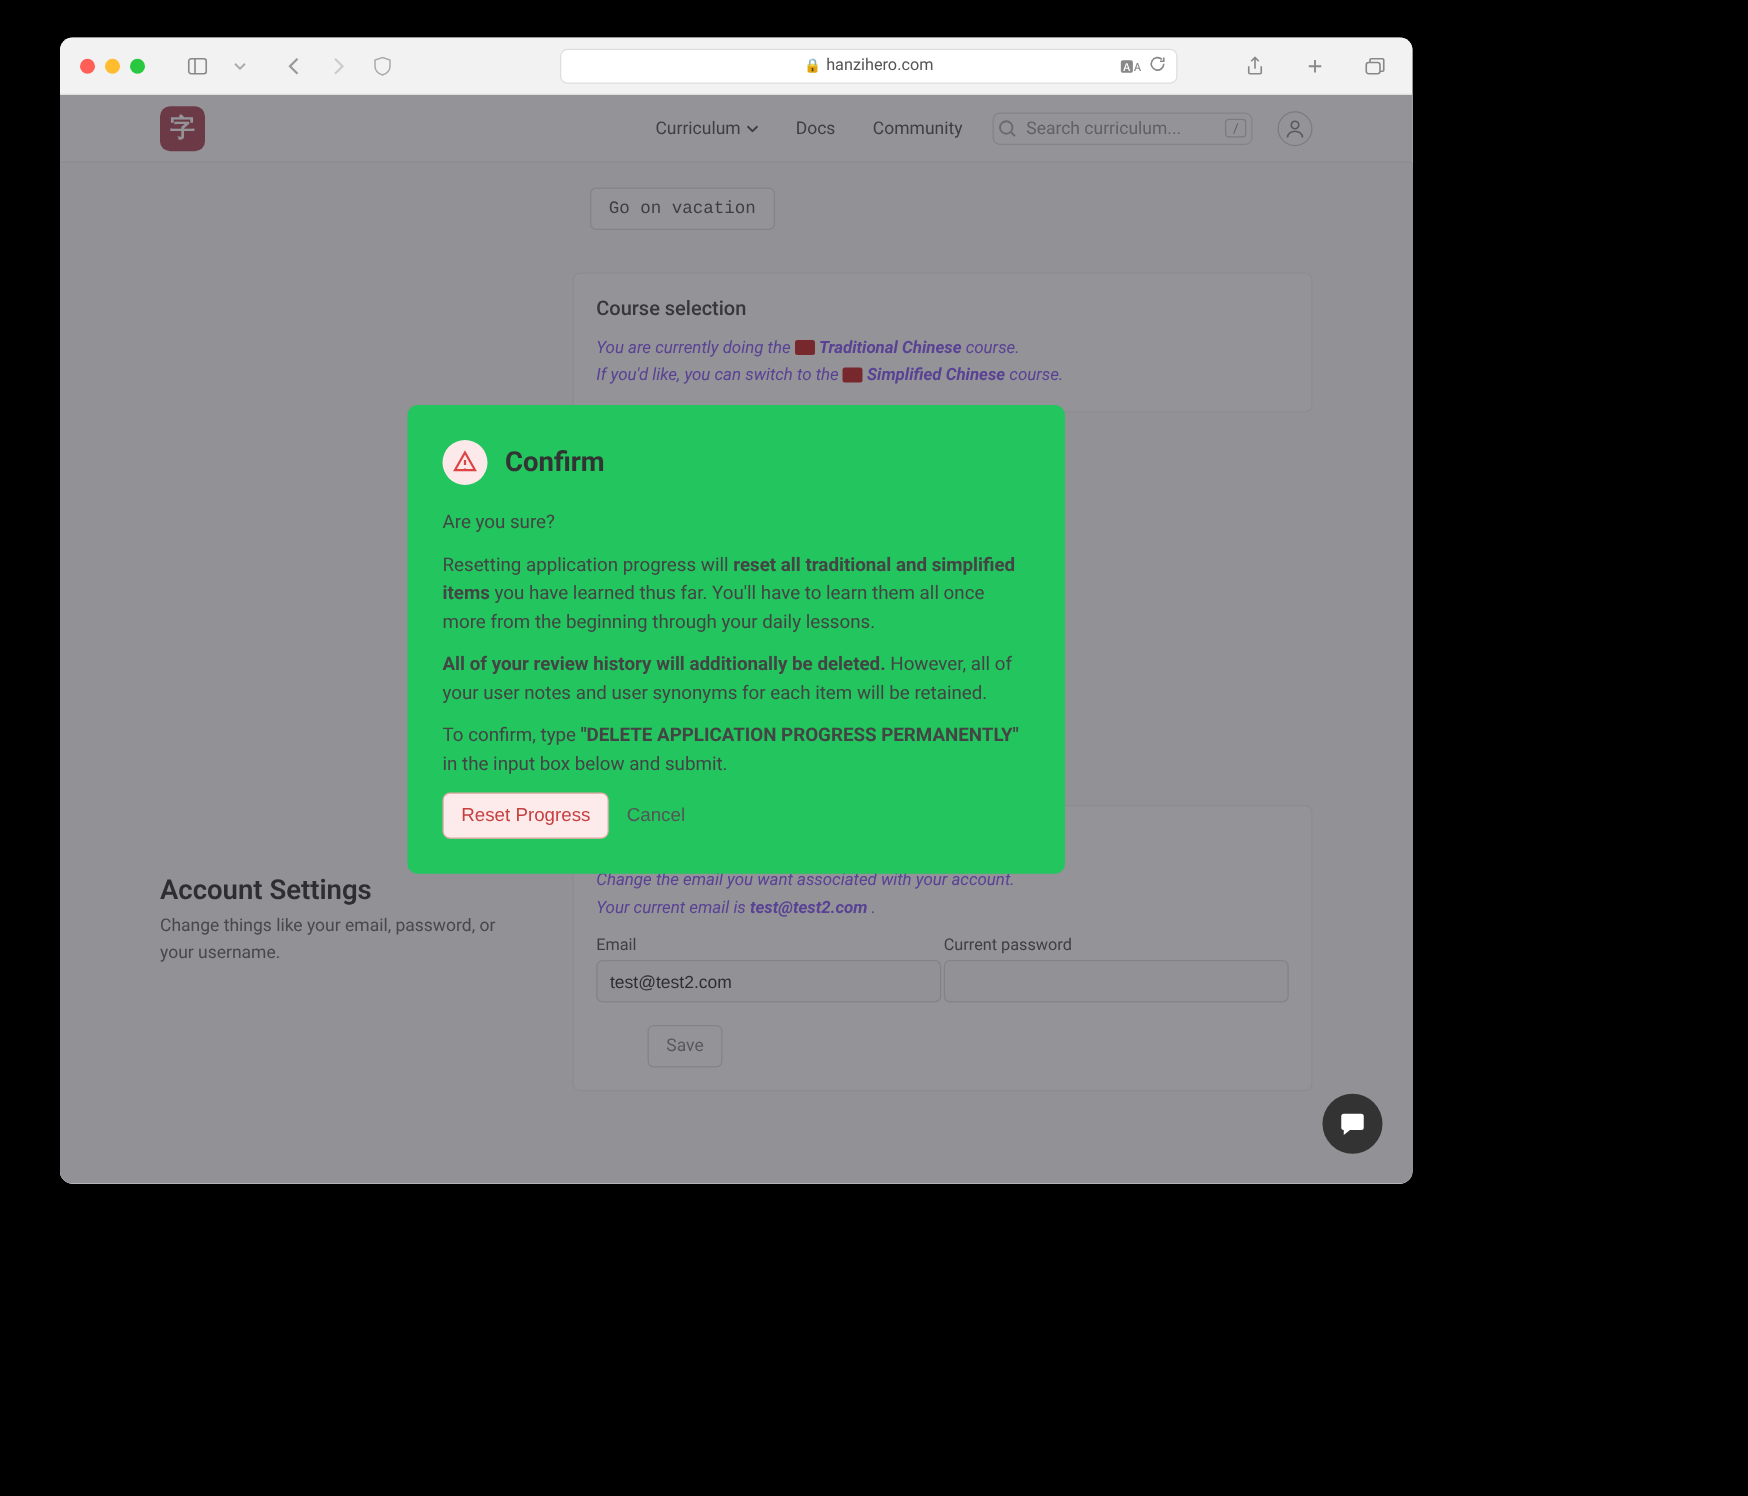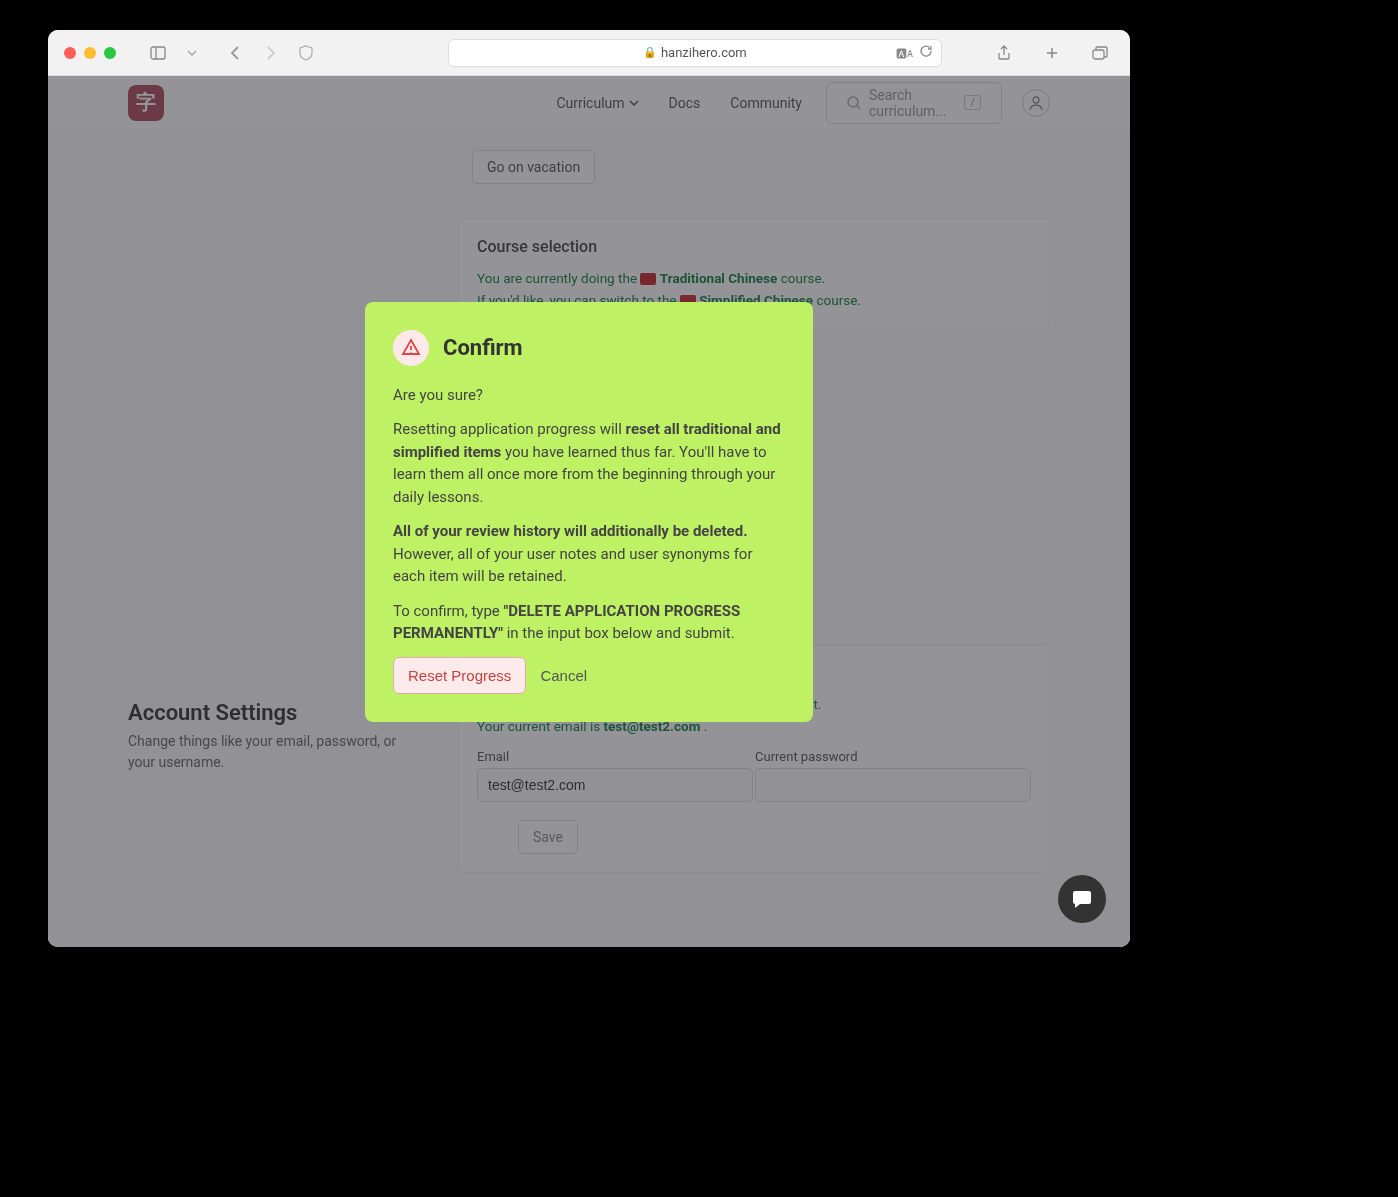--- a/index.html
+++ b/index.html
@@ -17,41 +17,41 @@
     .url-bar { flex: 1; margin: 0 40px 0 120px; height: 28px; background: #fff; border: 1px solid #ddd; border-radius: 6px; display: flex; align-items: center; justify-content: center; font-size: 13px; color: #555; position: relative; }
     .url-bar .lock { margin-right: 4px; font-size: 11px; }
     .url-icons-right { position: absolute; right: 8px; display: flex; gap: 6px; align-items: center; }
     .browser-right { display: flex; gap: 20px; }
     .app-content { position: relative; height: 871px; background: #fafafa; overflow: hidden; }
     .app-header { height: 54px; background: #fff; border-bottom: 1px solid #eee; display: flex; align-items: center; padding: 0 80px; }
     .logo { width: 36px; height: 36px; background: #b04d5a; border-radius: 8px; display: flex; align-items: center; justify-content: center; color: #fff; font-size: 20px; font-weight: bold; }
     .nav-spacer { flex: 1; }
     .nav-links { display: flex; gap: 30px; align-items: center; color: #555; font-size: 14px; }
     .nav-link { display: flex; align-items: center; gap: 4px; }
-    .search-box { display: flex; align-items: center; gap: 8px; border: 1px solid #ddd; border-radius: 6px; padding: 4px 20px; margin-left: 24px; width: 176px; color: #999; font-size: 14px; }
+    .search-box { display: flex; align-items: center; gap: 8px; border: 1px solid #ddd; border-radius: 6px; padding: 4px 4px; margin-left: 24px; width: 208px; color: #999; font-size: 14px; }
     .search-box .key { border: 1px solid #ccc; border-radius: 3px; padding: 0 5px; font-size: 11px; }
     .avatar-circle { width: 28px; height: 28px; border: 1px solid #ccc; border-radius: 50%; margin-left: 20px; display: flex; align-items: center; justify-content: center; color: #888; }
     .page-body { display: flex; padding: 0 80px; gap: 40px; }
     .left-col { width: 290px; padding-top: 570px; }
     .right-col { flex: 1; padding-top: 10px; }
     .section-title { font-size: 22px; font-weight: 600; color: #333; margin-bottom: 6px; }
     .section-sub { font-size: 14px; color: #666; line-height: 1.5; }
     .card { background: #fff; border: 1px solid #eee; border-radius: 6px; padding: 18px; margin-bottom: 24px; }
     .card-title { font-size: 16px; color: #444; margin-bottom: 12px; font-weight: 500; }
-    .card-text { font-size: 13.5px; color: #15803d; line-height: 1.6; }
+    .card-text { font-size: 13.5px; color: #8b5cf6; line-height: 1.6; font-style: italic; }
     .btn-outline { border: 1px solid #ddd; background: #fff; border-radius: 5px; padding: 8px 14px; font-size: 14px; color: #555; display: inline-block; }
     .form-row { display: flex; gap: 2px; margin-top: 12px; }
     .form-col { flex: 1; }
     .form-label { font-size: 13px; color: #555; margin-bottom: 4px; display: block; }
     .form-input { width: 100%; border: 1px solid #ddd; background: #fafafa; border-radius: 5px; padding: 8px 10px; font-size: 14px; color: #333; }
     .flag { display: inline-block; width: 16px; height: 12px; border-radius: 2px; vertical-align: middle; }
     .flag-tw { background: #c62828; }
     .flag-cn { background: #c62828; }
     .overlay { position: absolute; inset: 0; background: rgba(40,40,50,0.5); display: flex; align-items: center; justify-content: center; }
-    .modal { width: 448px; background: #bef264; border-radius: 8px; padding: 28px; }
+    .modal { width: 526px; background: #22c55e; border-radius: 8px; padding: 28px; }
     .modal-header { display: flex; align-items: center; gap: 14px; margin-bottom: 18px; }
     .warn-icon { width: 36px; height: 36px; border-radius: 50%; background: #fde9e9; display: flex; align-items: center; justify-content: center; color: #d44; }
     .modal-title { font-size: 22px; font-weight: 700; color: #333; }
     .modal-body { color: #444; font-size: 15px; line-height: 1.5; }
     .modal-body p { margin-bottom: 12px; }
     .modal-input { width: 100%; border: 2px solid #2d5dde; border-radius: 6px; padding: 10px 12px; font-size: 15px; color: #333; margin-top: 14px; margin-bottom: 20px; outline: none; }
     .modal-actions { display: flex; gap: 14px; align-items: center; }
     .btn-danger { border: 1px solid #e8a8a8; background: #fdeaea; color: #c64040; padding: 9px 14px; border-radius: 6px; font-size: 15px; font-weight: 500; }
     .btn-cancel { background: none; border: none; color: #555; font-size: 15px; }
     .chat-bubble { position: absolute; right: 24px; bottom: 24px; width: 48px; height: 48px; border-radius: 50%; background: #333; display: flex; align-items: center; justify-content: center; color: #fff; }
@@ -161,21 +161,21 @@
           </svg>
       </div>
     </div>
 
     <div class="page-body">
       <div class="left-col">
         <div class="section-title">Account Settings</div>
         <div class="section-sub">Change things like your email, password, or your username.</div>
       </div>
       <div class="right-col">
-        <div class="card" style="padding:10px 14px; margin-top:0; border:none; background:transparent;">
+        <div class="card" style="padding:10px 14px; margin-top:0; border:none; background:transparent;font-family:Liberation Mono, monospace;">
           <span class="btn-outline">Go on vacation</span>
         </div>
 
         <div class="card">
           <div class="card-title">Course selection</div>
           <div class="card-text">
             <span>You are currently doing the </span>
             <span class="flag flag-tw"></span>
             <strong>Traditional Chinese</strong>
             <span> course.</span><br>

